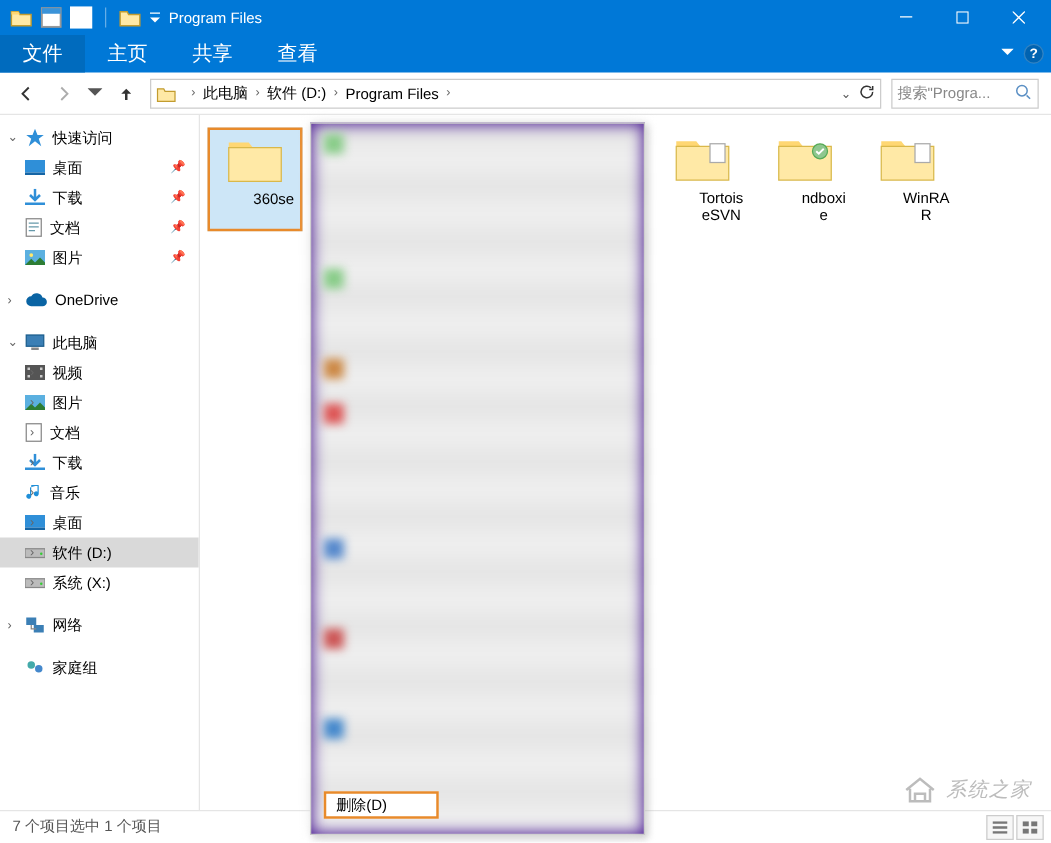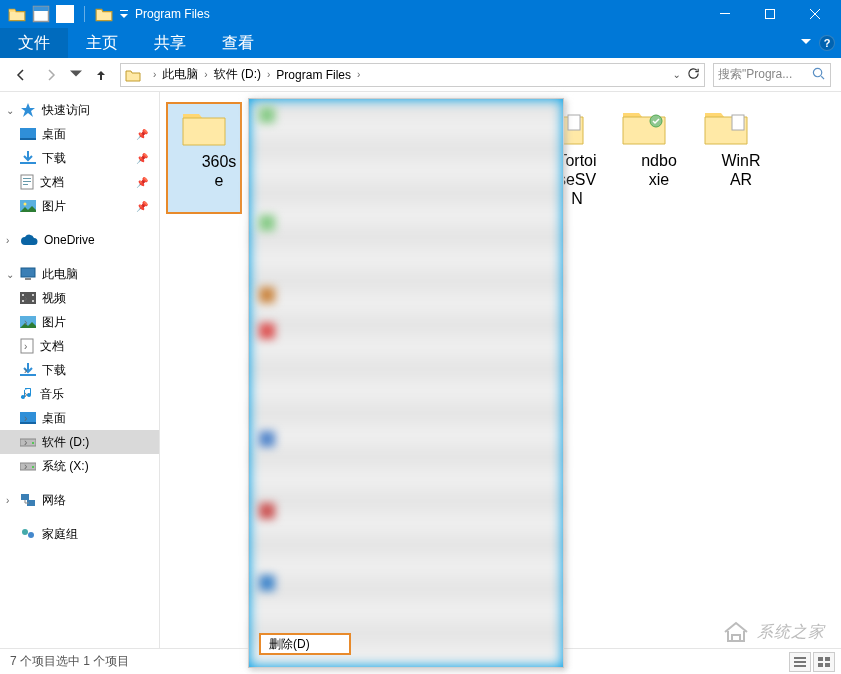--- a/index.html
+++ b/index.html
@@ -42,23 +42,23 @@
 .tree-item .expand { position: absolute; left: 6px; font-size: 10px; color: #666; }
 .tree-item.indent .expand { left: 24px; }
 .pin { position: absolute; right: 10px; color: #666; font-size: 10px; }
 .tree-spacer { height: 10px; }
 
 .content { flex: 1; position: relative; padding: 10px 6px; }
 .folder-grid { display: flex; flex-wrap: wrap; gap: 4px 6px; align-content: flex-start; }
 .folder-item { width: 76px; display: flex; flex-direction: column; align-items: center; text-align: center; padding: 4px 2px; border: 1px solid transparent; }
 .folder-item.selected { background: #cde6f7; border: 2px solid #e88a2b; }
 .folder-icon { width: 48px; height: 40px; margin-bottom: 4px; position: relative; }
-.folder-label { font-size: 16px; line-height: 1.2; word-break: break-word; margin-left: 30px; }
-
-.contextmenu { position: absolute; left: 248px; top: 98px; width: 316px; height: 570px; background: #0ea5e9; border: 1px solid #bfbfbf; box-shadow: 2px 2px 6px rgba(0,0,0,0.25); z-index: 50; }
+.folder-label { font-size: 12px; line-height: 1.2; word-break: break-word; margin-left: 30px; }
+
+.contextmenu { position: absolute; left: 248px; top: 98px; width: 268px; height: 570px; background: #4c1d95; border: 1px solid #bfbfbf; box-shadow: 2px 2px 6px rgba(0,0,0,0.25); z-index: 50; }
 .contextmenu .blur { position: absolute; inset: 1px; background: repeating-linear-gradient(0deg, #eee 0, #eee 22px, #e6e6e6 22px, #e6e6e6 44px); filter: blur(6px); }
 .contextmenu .blur-icons { position: absolute; left: 10px; top: 8px; bottom: 8px; width: 22px; display:flex; flex-direction:column; gap:20px; filter: blur(4px); }
 .contextmenu .blur-icons div { width:16px; height:16px; }
 .delete-item { position: absolute; left: 10px; bottom: 12px; width: 92px; height: 22px; border: 2px solid #e88a2b; background: #fff; display: flex; align-items: center; padding-left: 8px; z-index: 52; }
 
 .statusbar { height: 26px; border-top: 1px solid #e5e5e5; display: flex; align-items: center; padding: 0 10px; color: #555; position: relative; }
 .statusbar .viewbtns { position: absolute; right: 6px; display: flex; gap: 2px; }
 .statusbar .viewbtn { width: 22px; height: 20px; border: 1px solid #ccc; display: flex; align-items: center; justify-content: center; background:#f7f7f7; }
 
 .watermark { position: absolute; right: 16px; bottom: 30px; color: #bcbcbc; display: flex; align-items: center; gap: 6px; pointer-events: none; z-index: 60; }

